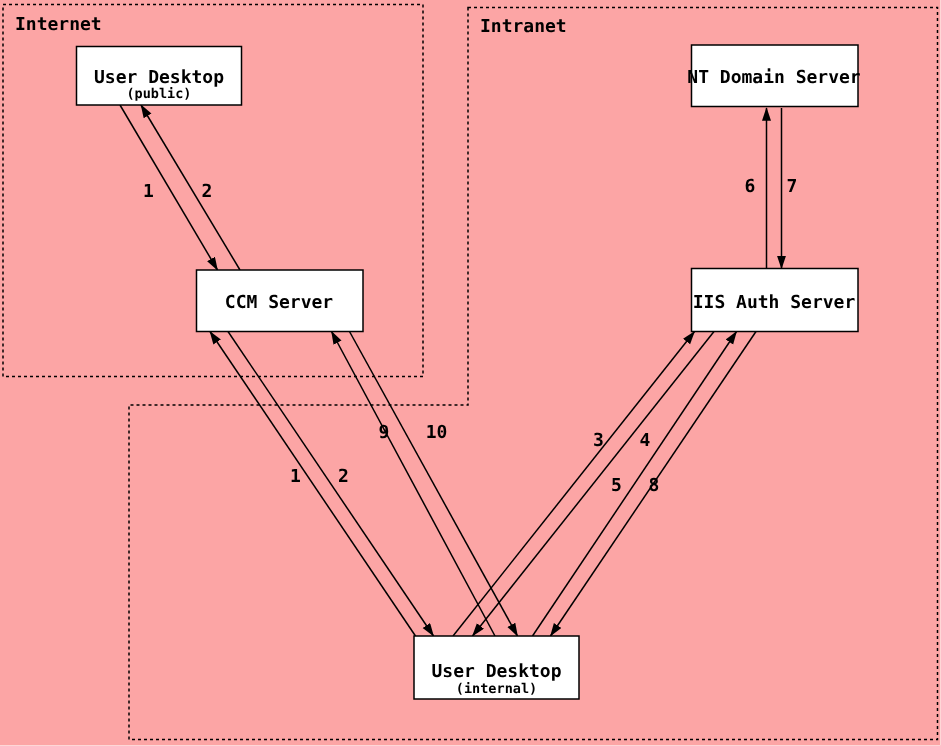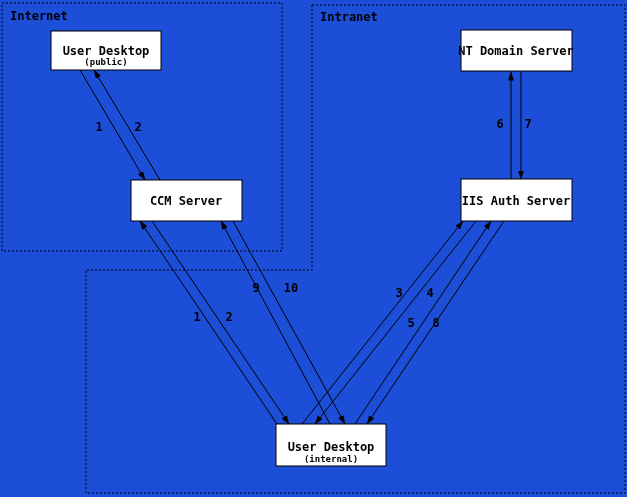--- a/index.html
+++ b/index.html
@@ -4,21 +4,21 @@
 <style>
   html, body {
     margin: 0;
     padding: 0;
     background: #ffffff;
   }
   .stage {
     position: relative;
     width: 627px;
     height: 497px;
-    background: #1d4ed8;
+    background: #fca5a5;
     overflow: hidden;
   }
   svg {
     display: block;
     font-family: "DejaVu Sans Mono", "Liberation Mono", monospace;
   }
   .zone-border {
     fill: none;
     stroke: #000000;
     stroke-width: 1;

